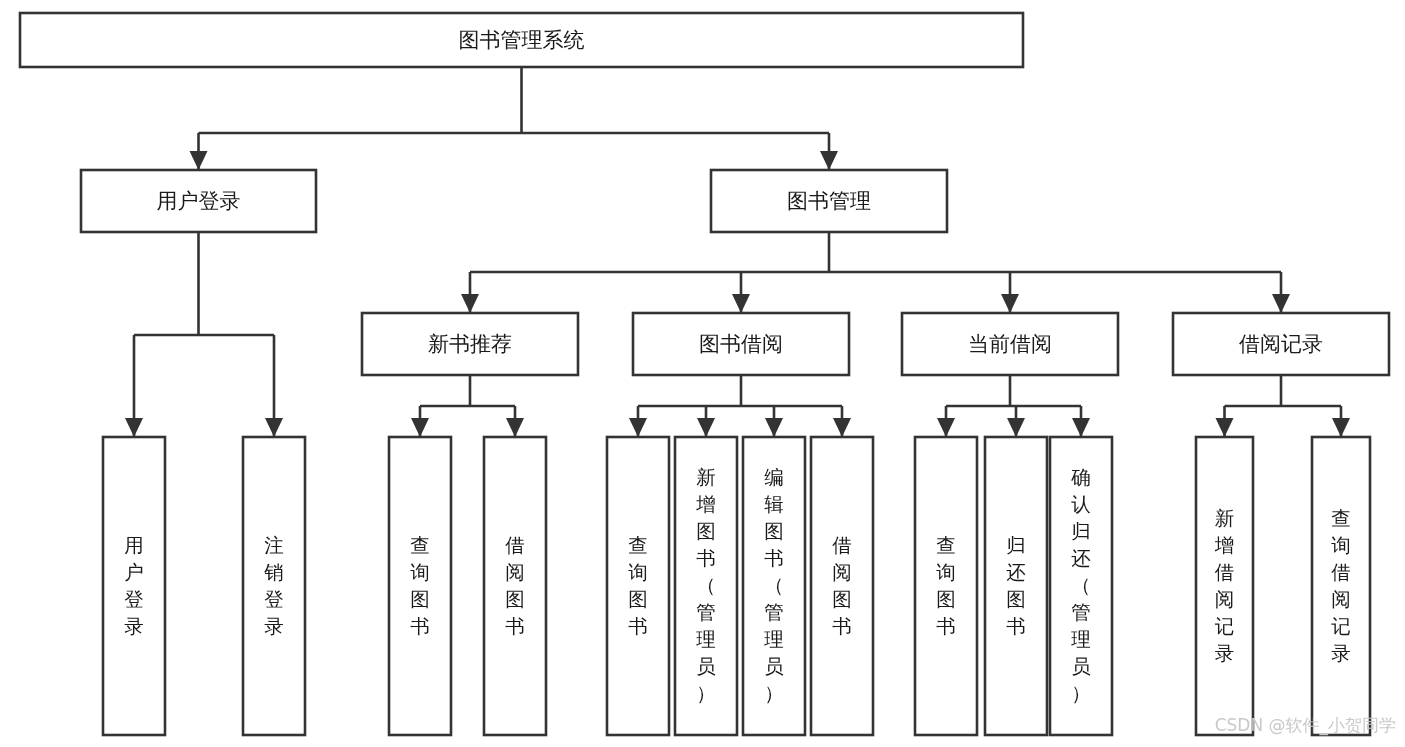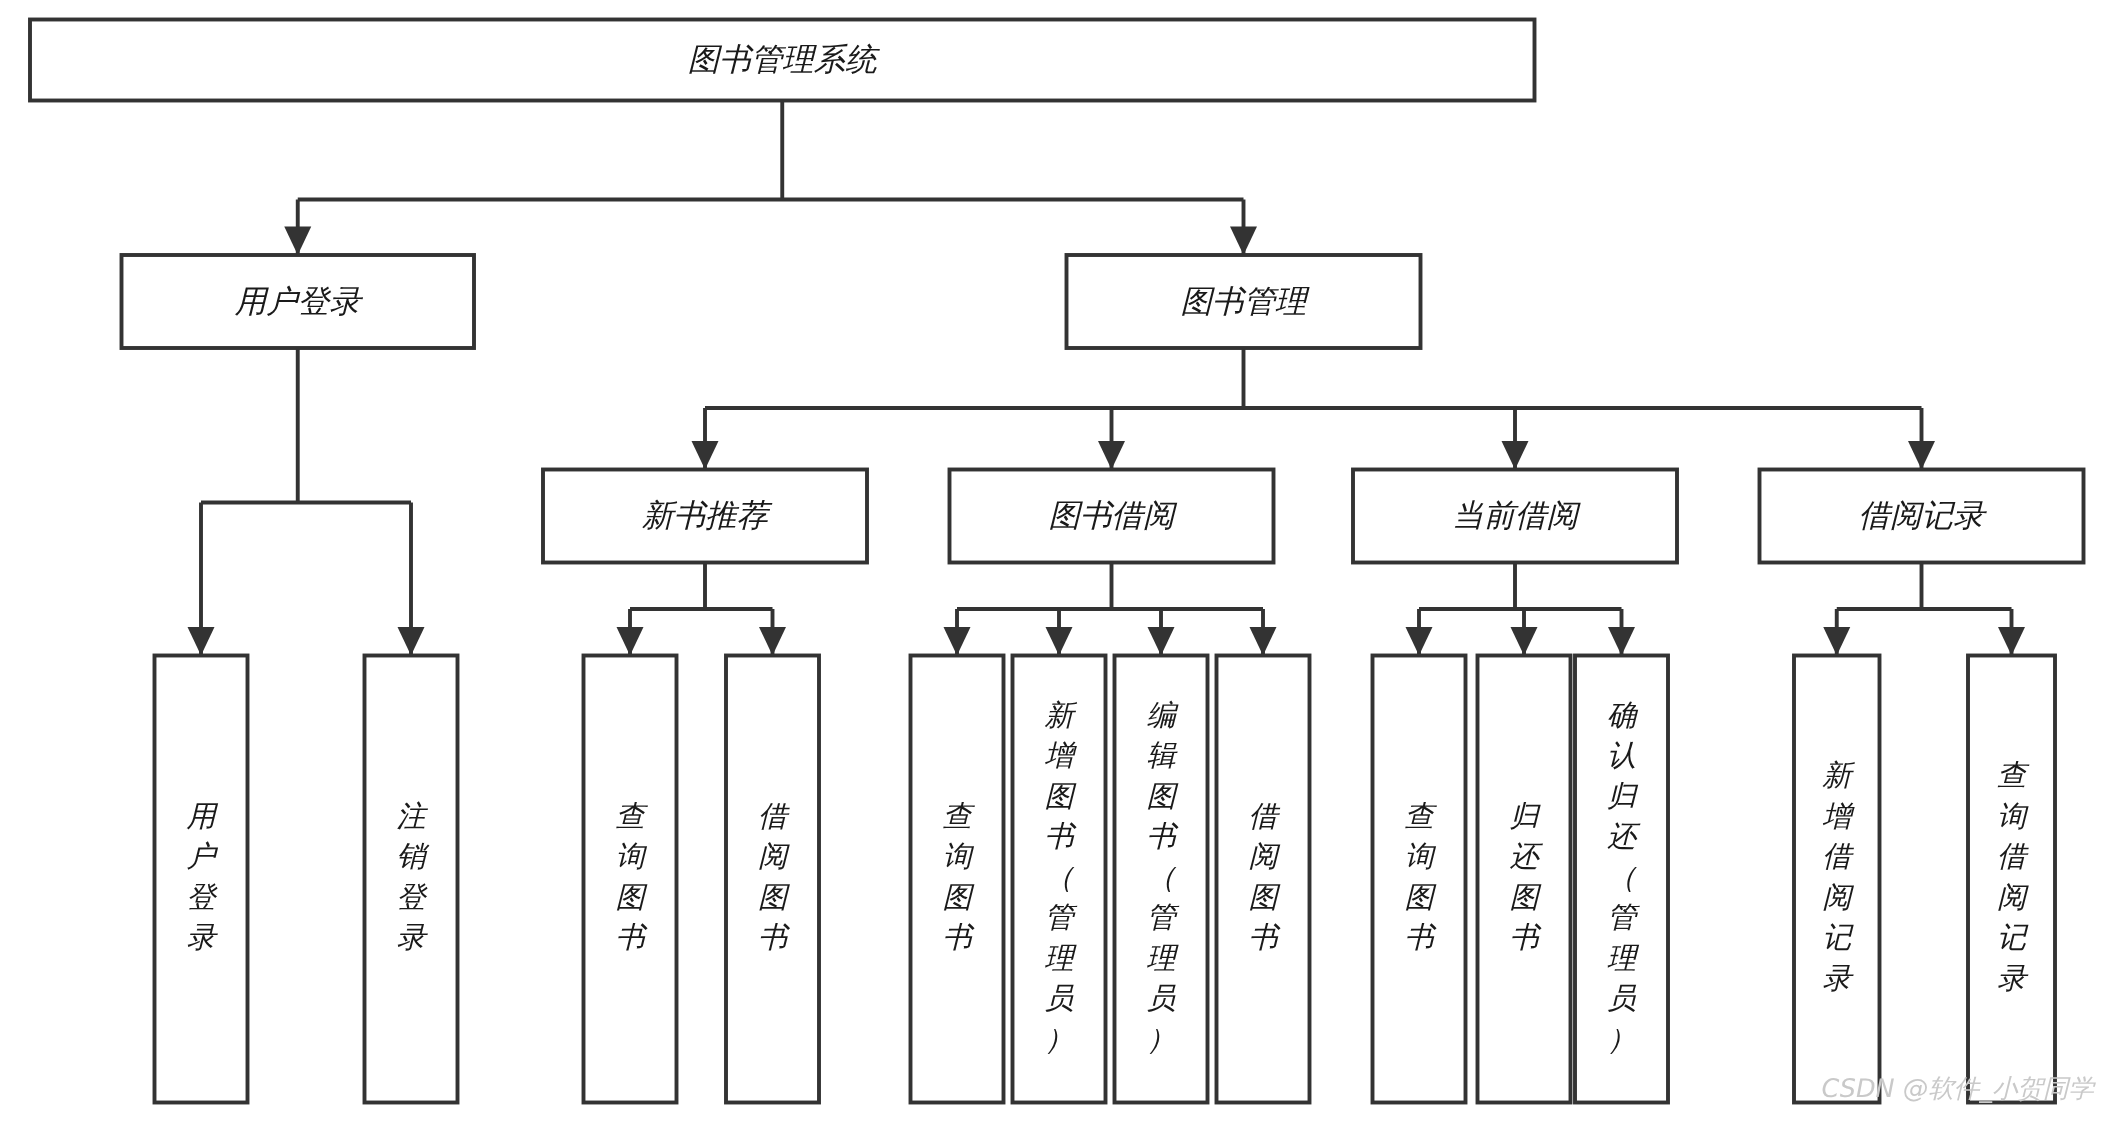--- a/index.html
+++ b/index.html
@@ -12,21 +12,20 @@
     width: 1405px;
     height: 747px;
     overflow: hidden;
     font-family: "DejaVu Sans", "Liberation Sans", sans-serif;
   }
   #diagram-root {
     position: relative;
     width: 1405px;
     height: 747px;
     background: #ffffff;
-    font-style: italic;
   }
   svg#diagram-svg {
     display: block;
     width: 1405px;
     height: 747px;
   }
   .node-box {
     fill: #ffffff;
     stroke: #333333;
     stroke-width: 2.6;

